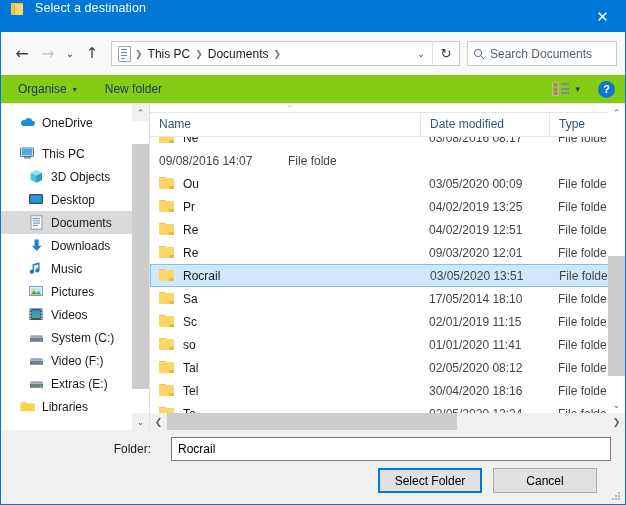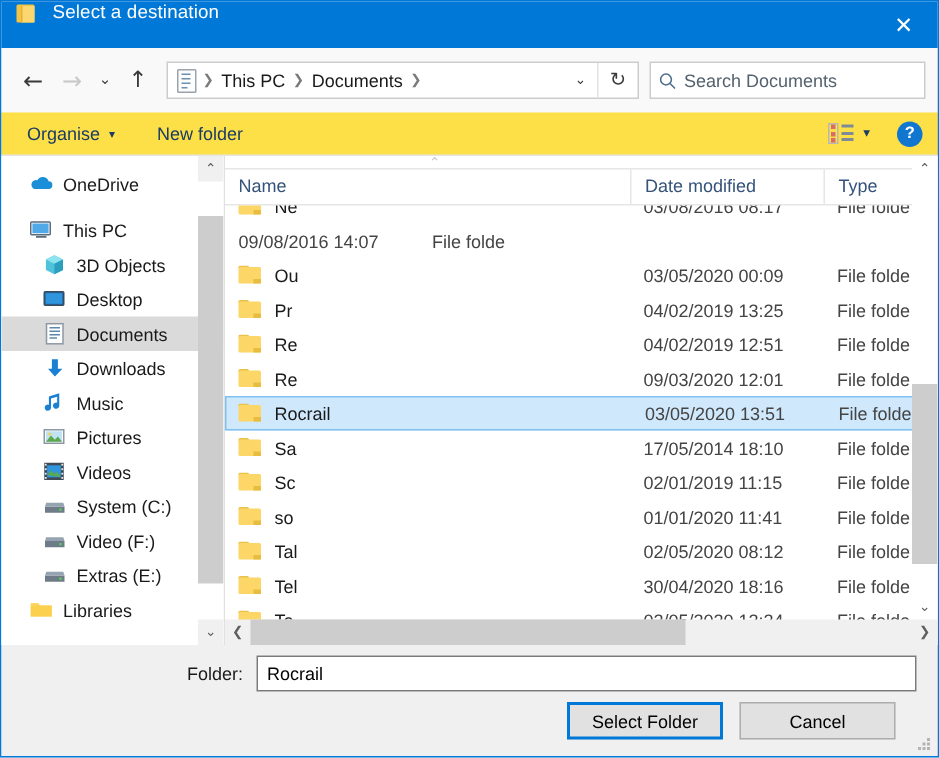--- a/index.html
+++ b/index.html
@@ -53,29 +53,29 @@
   .addr-icon .pg{position:absolute;left:1px;top:0;width:11px;height:14px;background:#fdfdfd;border:1px solid #9aa3ab;border-radius:1px;}
   .addr-icon .ln{position:absolute;left:4px;width:6px;height:1px;background:#6d8fb0;}
   .crumb{padding:0 3px;font-size:12px;color:#1a1a1a;white-space:nowrap;}
   .crumb-sep{color:#7a7a7a;font-size:9px;padding:0 2px;font-family:"DejaVu Sans",sans-serif;}
   .addr-drop{margin-left:auto;width:22px;height:23px;display:flex;align-items:center;justify-content:center;color:#3b3b3b;font-size:9px;font-family:"DejaVu Sans",sans-serif;}
   .addr-refresh{
     width:26px;height:23px;display:flex;align-items:center;justify-content:center;
     color:#3b3b3b;font-size:13px;border-left:1px solid #e2e2e2;font-family:"DejaVu Sans",sans-serif;
   }
   .searchbox{
-    width:184px;height:25px;background:#fff;border:1px solid #ccc;
+    width:150px;height:25px;background:#fff;border:1px solid #ccc;
     display:flex;align-items:center;box-sizing:border-box;flex:0 0 auto;
   }
   .search-icon{width:22px;display:flex;align-items:center;justify-content:center;color:#4a6a8a;font-size:12px;font-family:"DejaVu Sans",sans-serif;}
   .search-ph{color:#55626e;font-size:12px;}
 
   
   .cmdbar{
-    height:29px;background:#fde047;display:flex;align-items:center;flex:0 0 auto;
+    height:29px;background:#84cc16;display:flex;align-items:center;flex:0 0 auto;
     padding:0 10px;box-sizing:border-box;border-bottom:1px solid #e5e5e5;
   }
   .cmd{color:#1b3c63;font-size:12px;padding:0 7px;display:flex;align-items:center;gap:6px;}
   .cmd .caret{font-size:8px;color:#1b3c63;font-family:"DejaVu Sans",sans-serif;}
   .cmd.nf{margin-left:14px;}
   .cmd-right{margin-left:auto;display:flex;align-items:center;gap:2px;}
   .viewicon{width:17px;height:14px;position:relative;}
   .viewicon .box{position:absolute;left:0;top:0;width:7px;height:14px;border:1px solid #b8b8b8;box-sizing:border-box;}
   .viewicon .dot{position:absolute;left:2px;width:3px;height:3px;background:#d96b6b;}
   .viewicon .line{position:absolute;left:9px;height:2px;background:#7d8b99;}
@@ -147,21 +147,21 @@
   .v-arrow.bot{position:absolute;bottom:0;left:0;right:0;}
   .v-thumb{position:absolute;left:0;right:0;background:#cdcdcd;}
   .h-scroll{position:absolute;left:0;right:0;bottom:0;height:17px;background:#f0f0f0;}
   .h-arrow{position:absolute;top:0;width:17px;height:17px;display:flex;align-items:center;justify-content:center;color:#606060;font-size:9px;font-family:"DejaVu Sans",sans-serif;}
   .h-arrow.l{left:0;} .h-arrow.r{right:0;}
   .h-thumb{position:absolute;top:0;height:17px;background:#cdcdcd;}
 
   
   .footer{flex:0 0 auto;background:#f0f0f0;padding:0;position:relative;}
   .folderrow{display:flex;align-items:center;height:38px;padding:0 14px 0 0;}
-  .folderlabel{width:170px;text-align:right;padding-right:9px;font-size:12px;color:#1a1a1a;box-sizing:border-box;}
+  .folderlabel{width:170px;text-align:right;padding-right:20px;font-size:12px;color:#1a1a1a;box-sizing:border-box;}
   .folderinput{
     flex:1 1 auto;height:24px;background:#fff;border:1px solid #7a7a7a;
     display:flex;align-items:center;padding-left:6px;box-sizing:border-box;font-size:12px;color:#000;
   }
   .btnrow{display:flex;justify-content:flex-end;gap:11px;padding:0 28px 0 0;height:36px;align-items:flex-start;}
   .btn{
     width:104px;height:25px;background:#e1e1e1;border:1px solid #adadad;
     display:flex;align-items:center;justify-content:center;font-size:12px;color:#000;box-sizing:border-box;
   }
   .btn.primary{border:2px solid #0078d7;background:#e1e1e1;}

